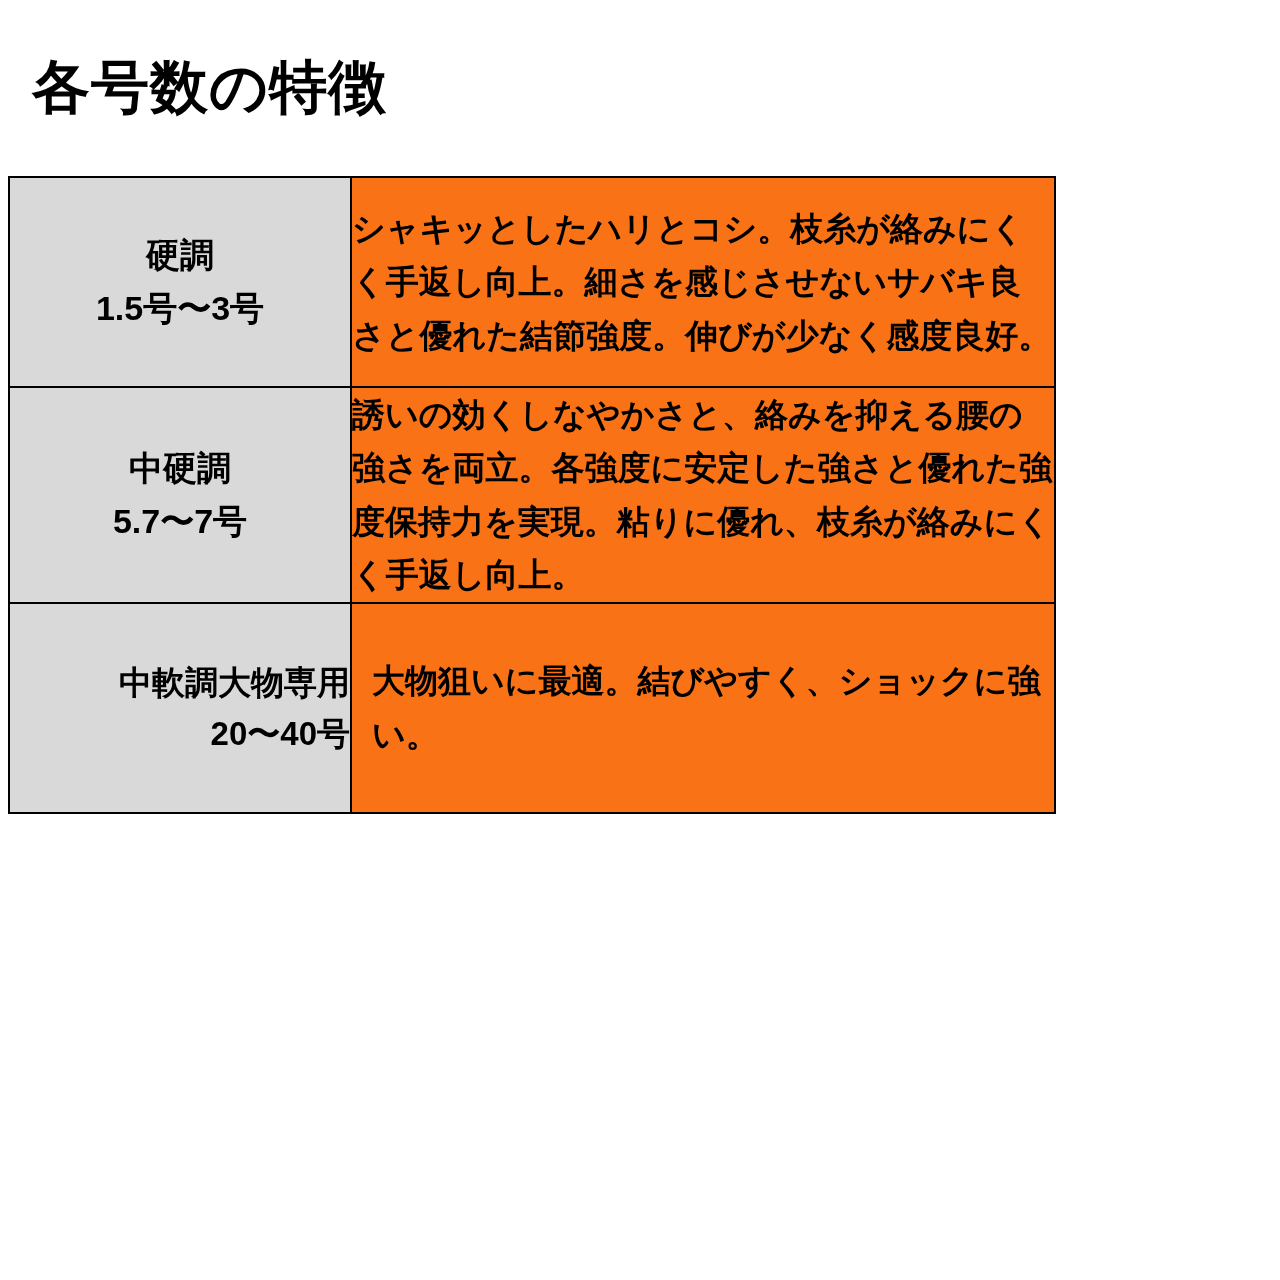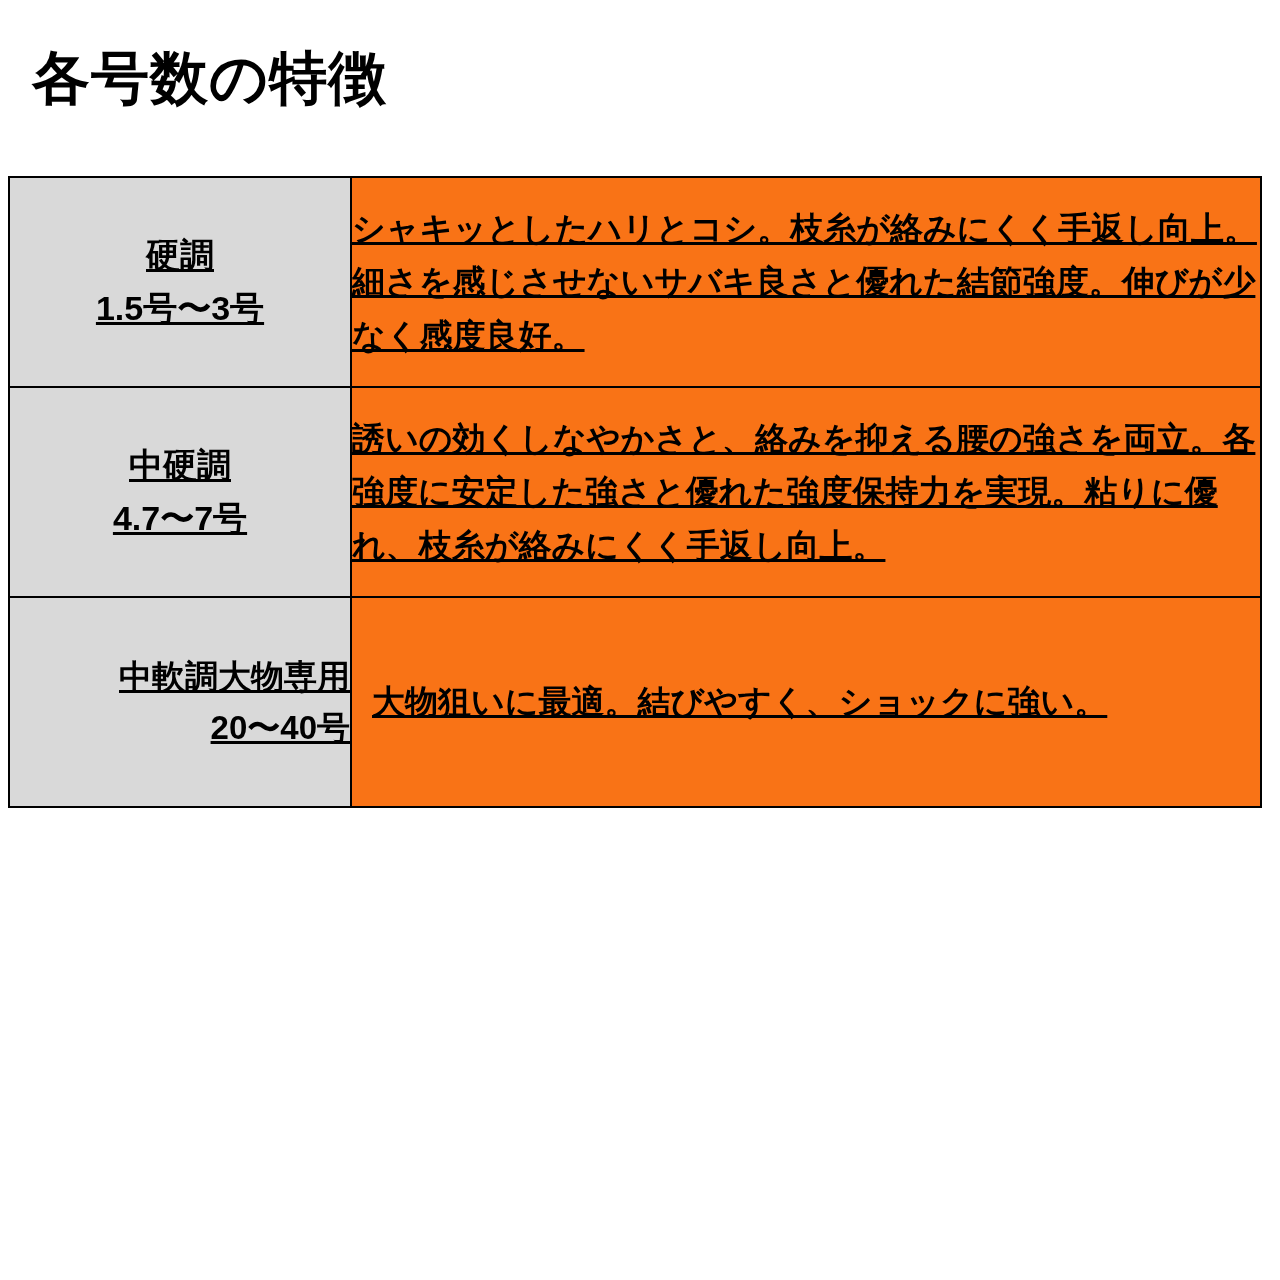--- a/index.html
+++ b/index.html
@@ -19,36 +19,35 @@
     position: relative;
     width: 1280px;
     height: 1280px;
     box-sizing: border-box;
     padding: 0;
   }
 
   .page-title {
     position: absolute;
     left: 32px;
-    top: 46px;
+    top: 55px;
     font-size: 58px;
     font-weight: bold;
     letter-spacing: 1px;
     line-height: 1.1;
     white-space: nowrap;
   }
 
   .spec-table {
     position: absolute;
     left: 8px;
     top: 176px;
-    width: 1254px;
+    width: 1048px;
     border-collapse: collapse;
     table-layout: fixed;
-    text-decoration: underline;
   }
 
   .spec-table td {
     border: 2px solid #000000;
     vertical-align: middle;
     padding: 0;
   }
 
   .grade-cell {
     width: 340px;
@@ -98,21 +97,21 @@
       <tr class="row-1">
         <td class="grade-cell">
           <span class="grade-name">硬調</span>
           <span class="grade-size">1.5号〜3号</span>
         </td>
         <td class="desc-cell">シャキッとしたハリとコシ。枝糸が絡みにくく手返し向上。細さを感じさせないサバキ良さと優れた結節強度。伸びが少なく感度良好。</td>
       </tr>
       <tr class="row-2">
         <td class="grade-cell">
           <span class="grade-name">中硬調</span>
-          <span class="grade-size">4.7〜7号</span>
+          <span class="grade-size">5.7〜7号</span>
         </td>
         <td class="desc-cell">誘いの効くしなやかさと、絡みを抑える腰の強さを両立。各強度に安定した強さと優れた強度保持力を実現。粘りに優れ、枝糸が絡みにくく手返し向上。</td>
       </tr>
       <tr class="row-4">
         <td class="grade-cell">
           <span class="grade-name">中軟調大物専用</span>
           <span class="grade-size">20〜40号</span>
         </td>
         <td class="desc-cell">大物狙いに最適。結びやすく、ショックに強い。</td>
       </tr>

